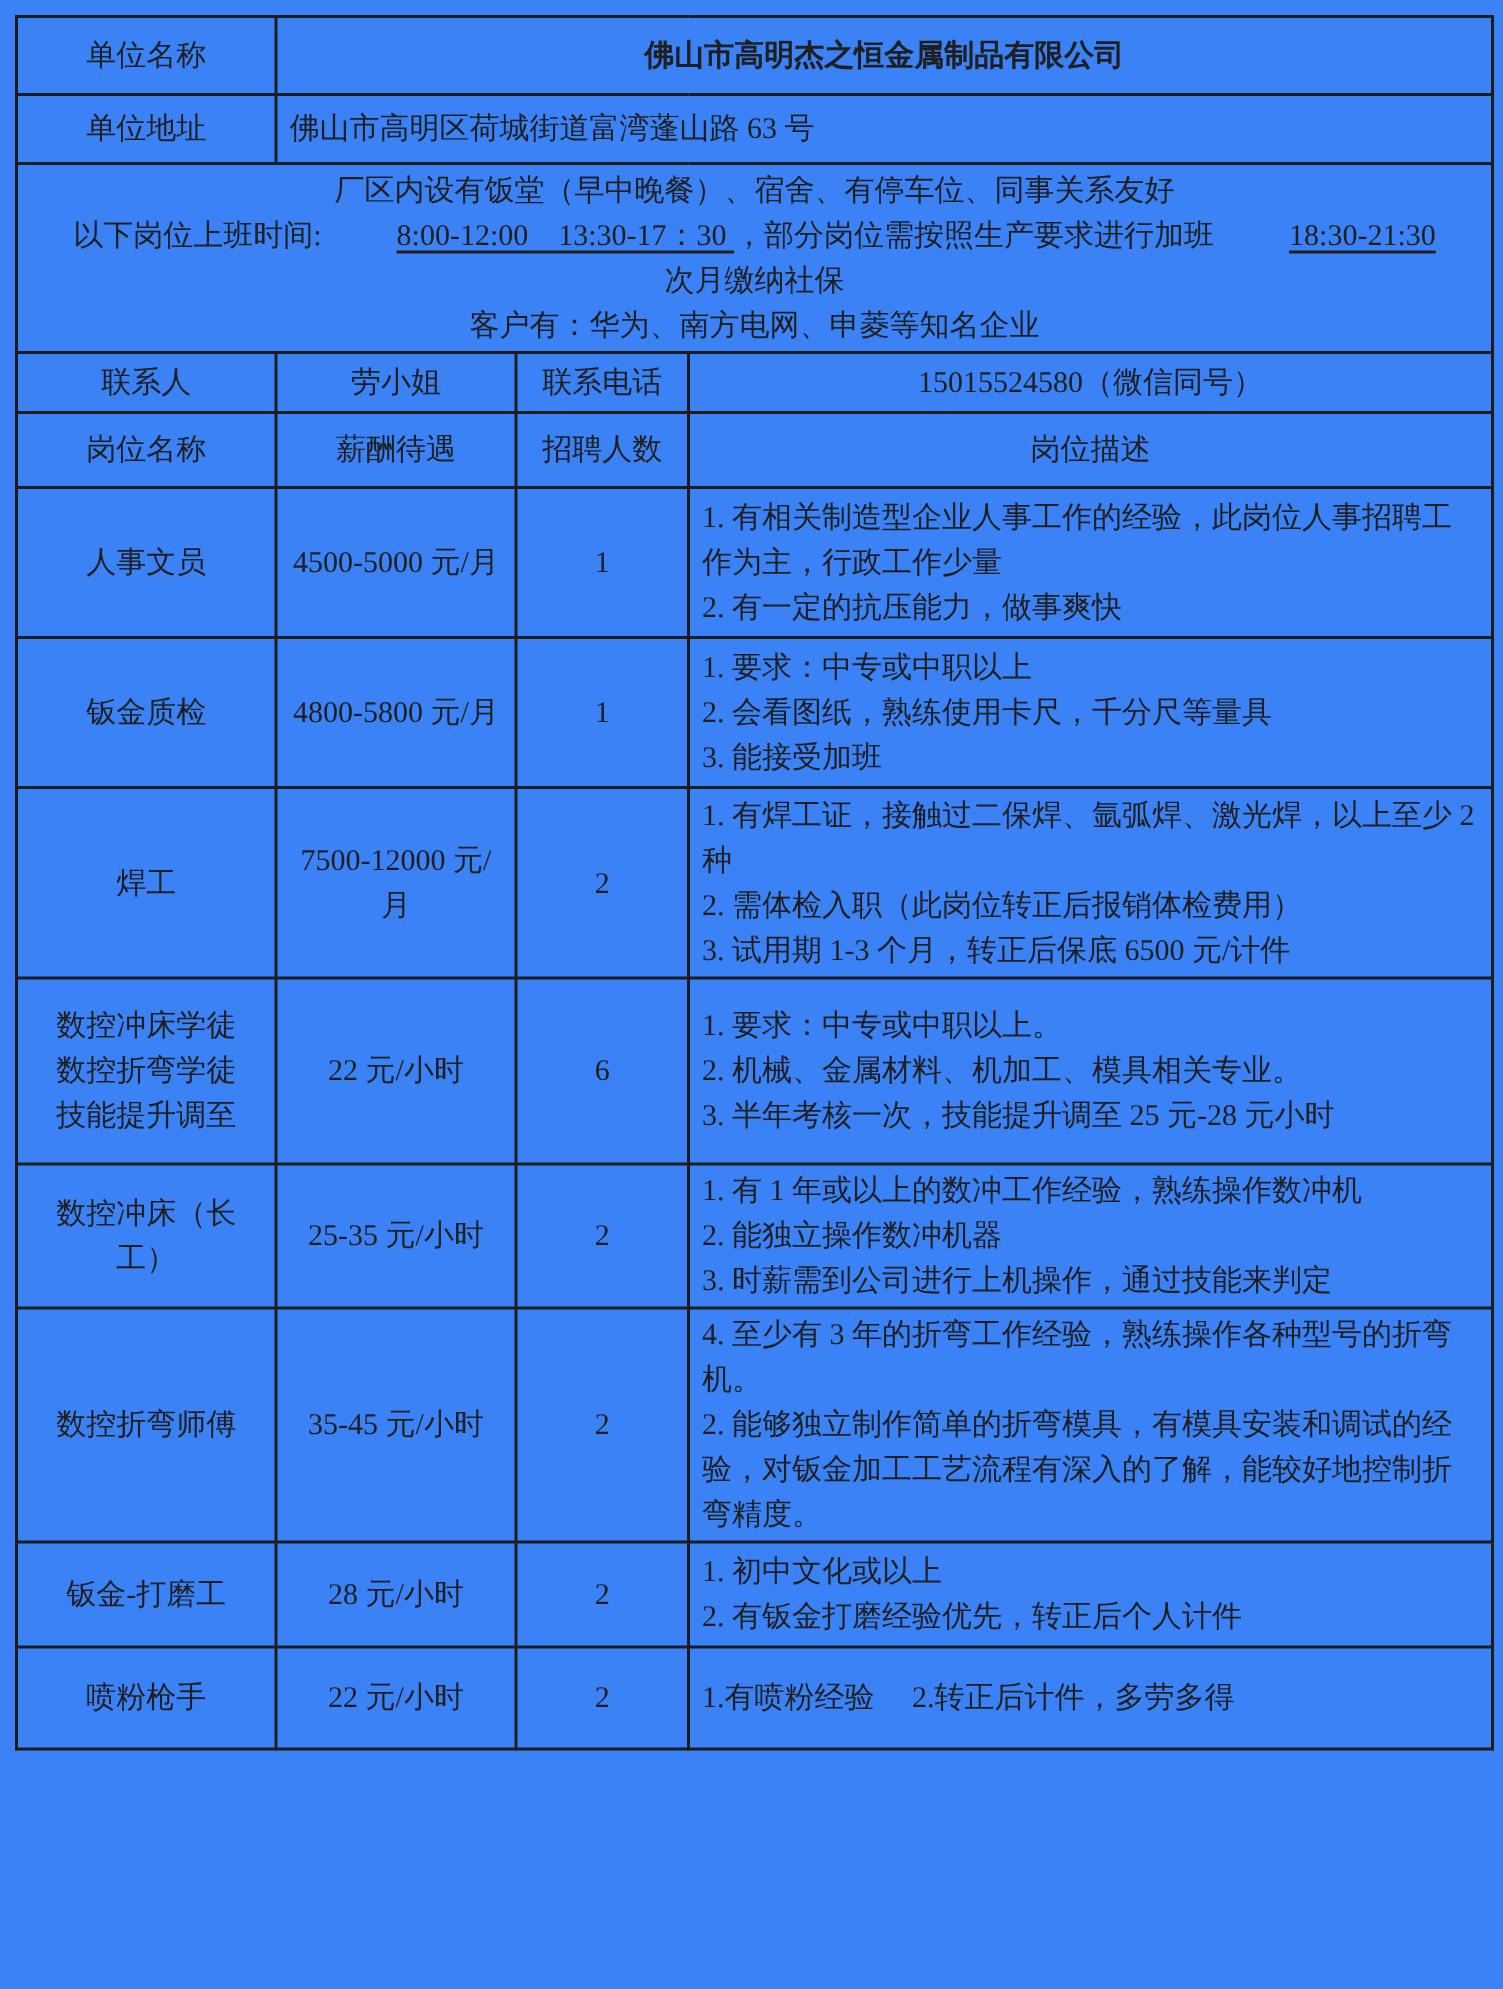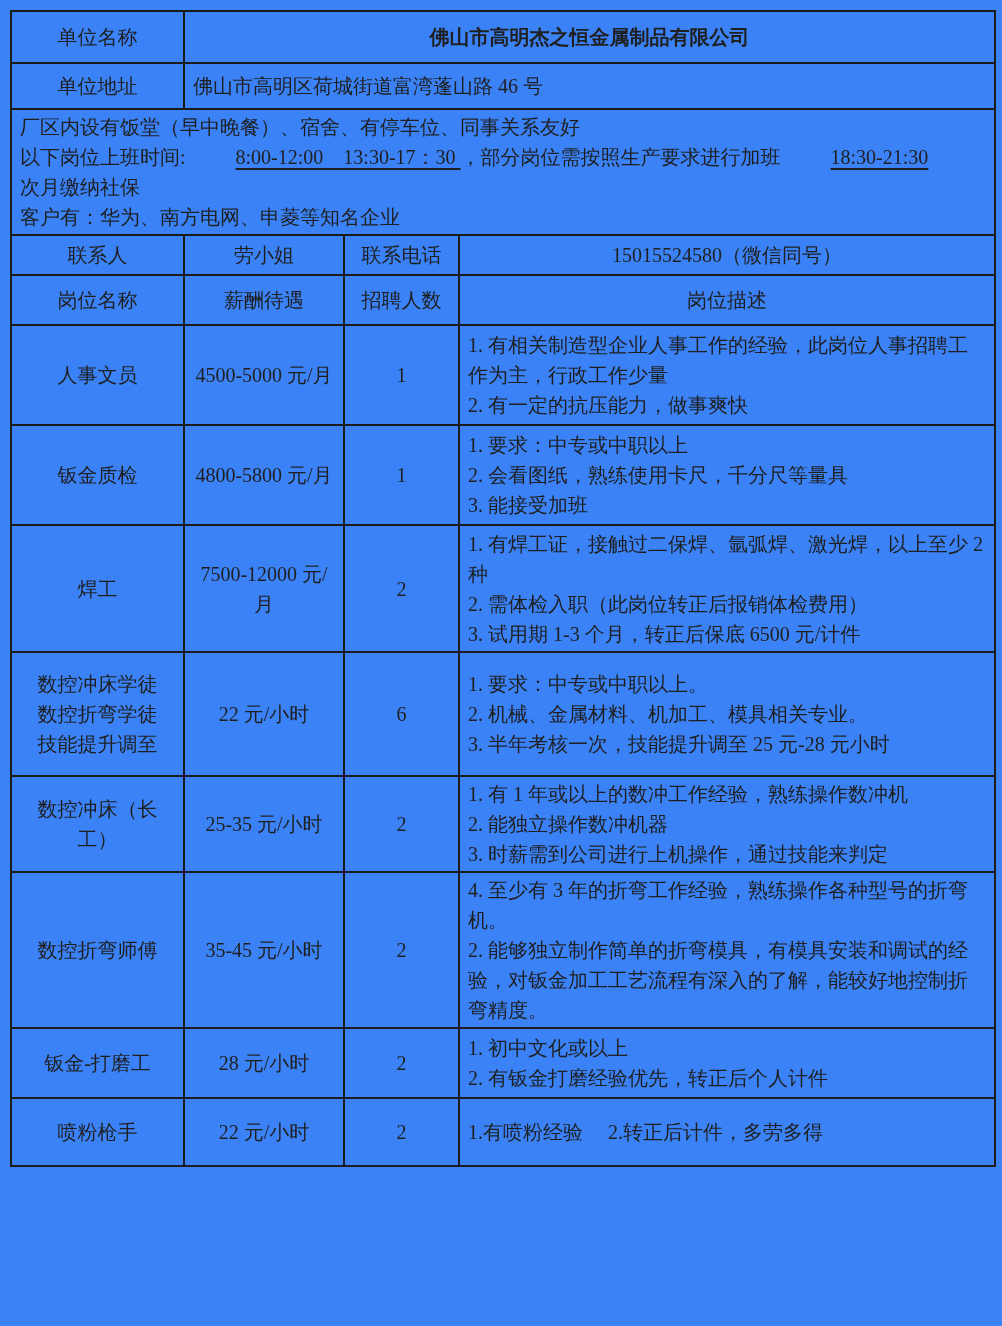--- a/index.html
+++ b/index.html
@@ -57,20 +57,21 @@
   tr.j7  { height: 150px; }
   tr.j8  { height: 87px; }
   tr.j9  { height: 70px; }
   tr.j10 { height: 68px; }
 
   td.notes-cell {
     padding-left: 85px;
     padding-right: 12px;
     font-size: 19px;
     line-height: 1.48;
+    text-align: center;
   }
   .uline {
     text-decoration: underline;
     text-underline-offset: 4px;
     margin-left: 45px;
   }
   td.desc {
     padding-left: 12px;
     padding-right: 10px;
     margin-top: 44px;
@@ -89,21 +90,21 @@
     </colgroup>
 
     <tbody>
         <tr class="rA">
       <td class="center">单位名称</td>
       <td class="center company-name" colspan="3">佛山市高明杰之恒金属制品有限公司</td>
     </tr>
 
     <tr class="rB">
       <td class="center">单位地址</td>
-      <td class="left" colspan="3">佛山市高明区荷城街道富湾蓬山路 46 号</td>
+      <td class="left" colspan="3">佛山市高明区荷城街道富湾蓬山路 63 号</td>
     </tr>
 
     <tr class="rC">
       <td class="left notes-cell" colspan="4">
         <div>厂区内设有饭堂（早中晚餐）、宿舍、有停车位、同事关系友好</div>
         <div><span>以下岗位上班时间: </span><span class="uline">8:00-12:00　13:30-17：30 </span><span>，部分岗位需按照生产要求进行加班 </span><span class="uline">18:30-21:30</span></div>
         <div>次月缴纳社保</div>
         <div>客户有：华为、南方电网、申菱等知名企业</div>
       </td>
     </tr>

